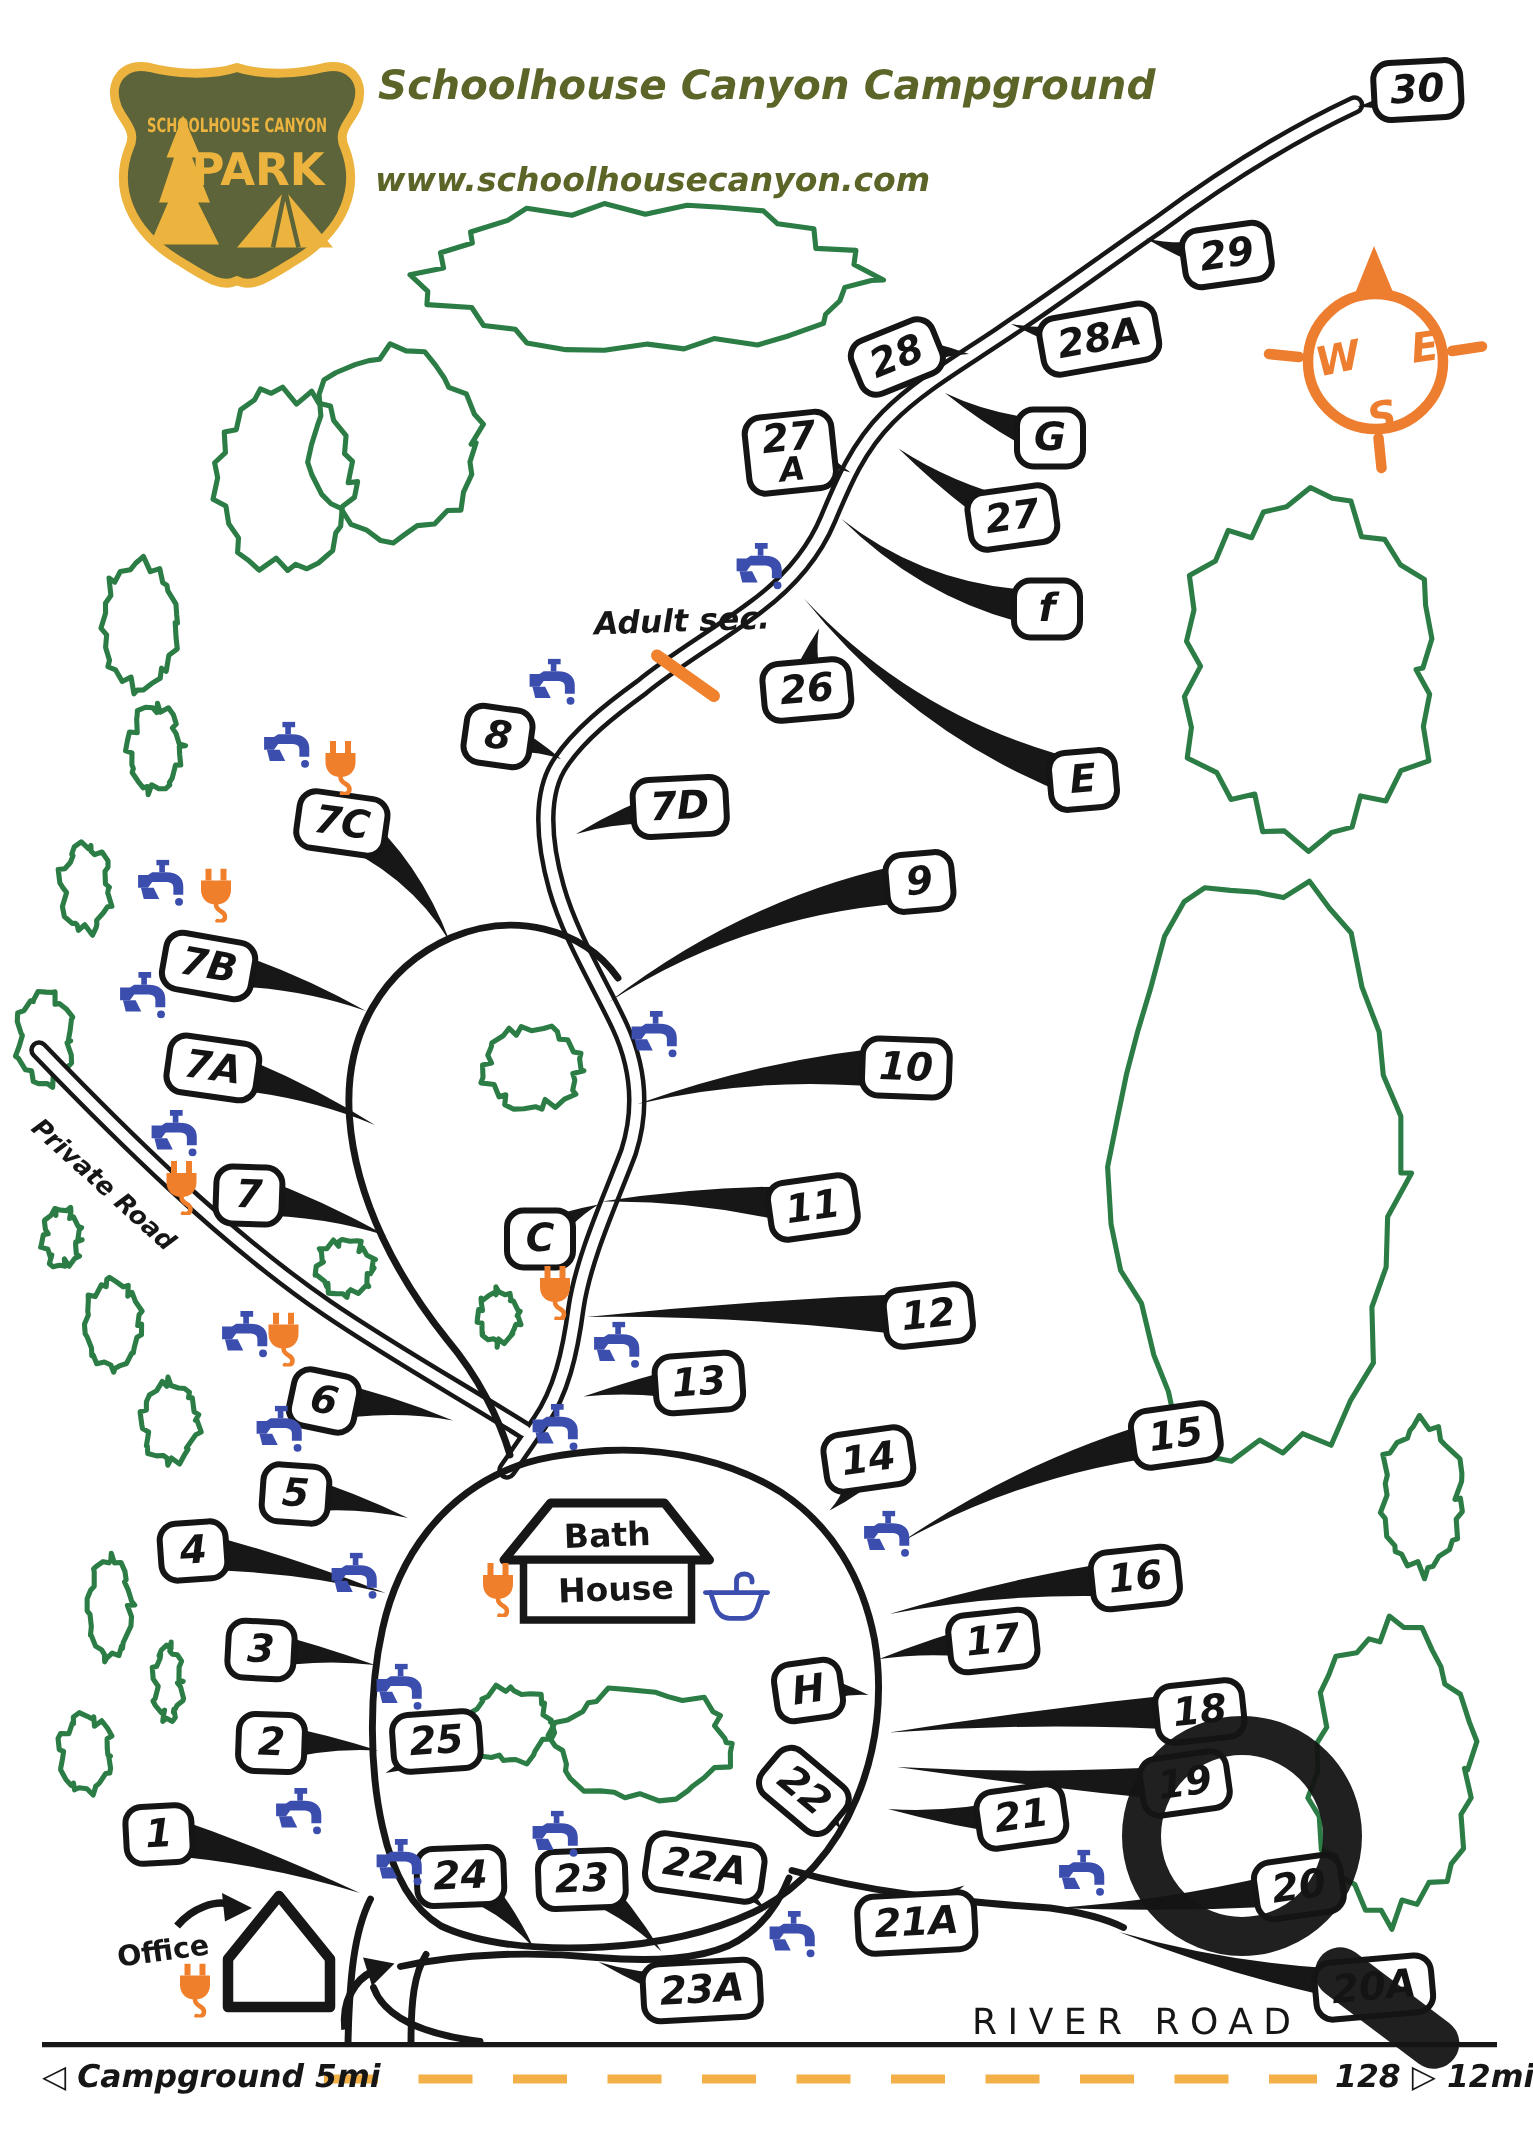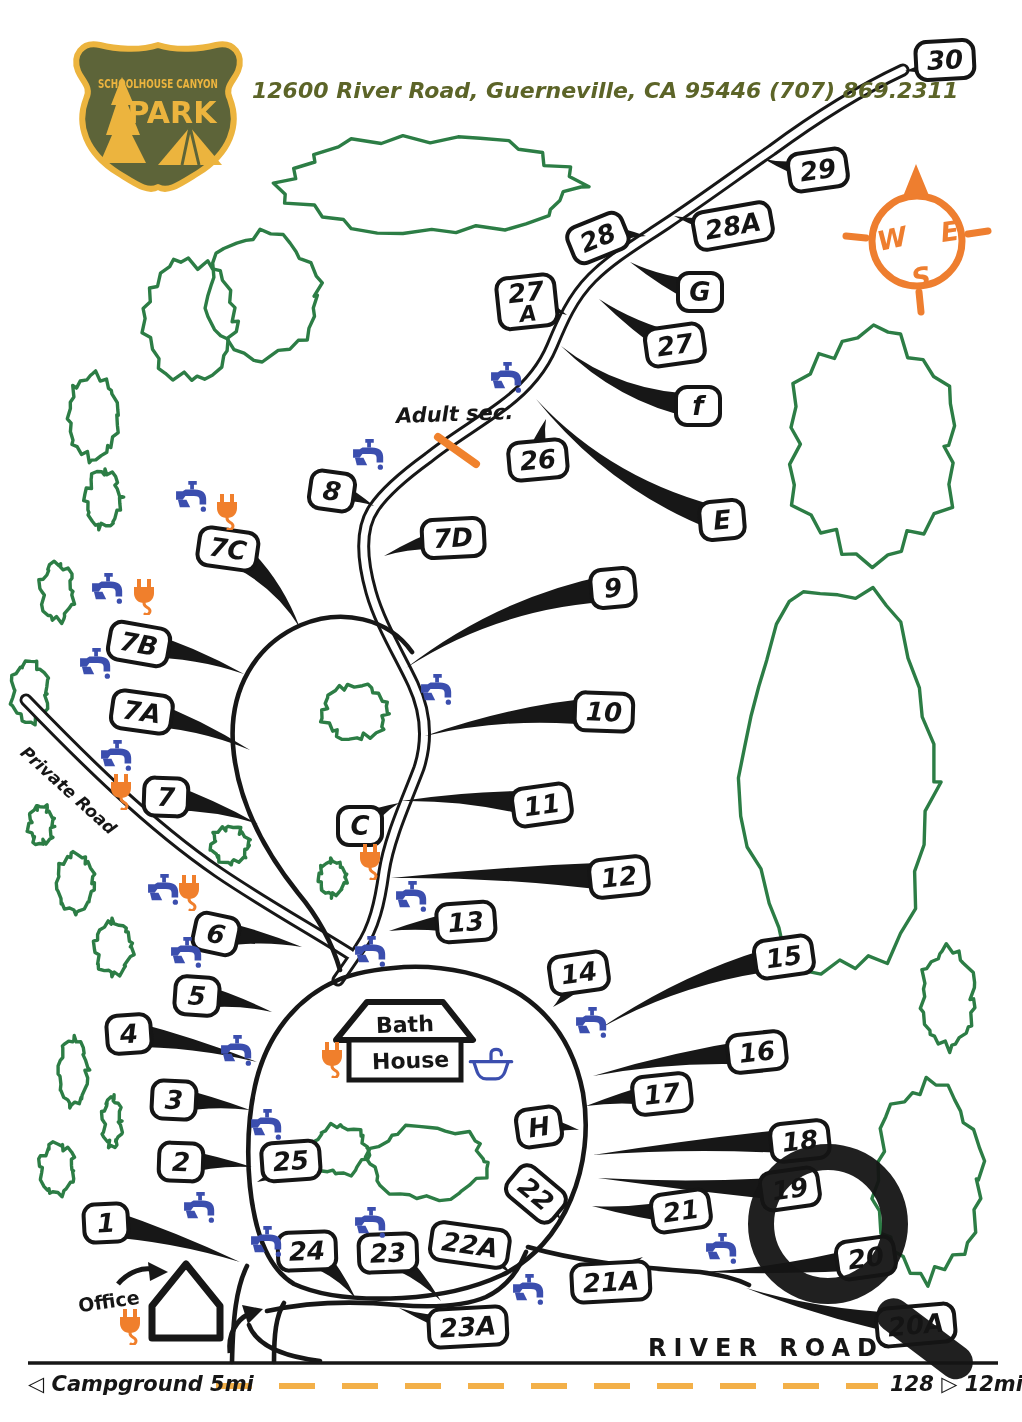--- a/index.html
+++ b/index.html
@@ -364,28 +364,29 @@
           <use href="#sym-plug"></use>
         </svg>
       </div>
       <div class="amen" style="left: 468px; top: 1045px;">
         <svg width="46" height="38">
           <use href="#sym-sink"></use>
         </svg>
       </div>
     </div>
 
-  <div class="hdr" style="left:252px;top:78px;font-size:22px">12600 River Road, Guerneville, CA 95446 (707) 869.2311</div>
+  <div class="hdr" style="left:252px;top:42px;font-size:27px">Schoolhouse Canyon Campground</div>
+  <div class="hdr" style="left:250px;top:108px;font-size:22px">www.schoolhousecanyon.com</div>
 
   <div class="lbl" style="left:396px;top:402px;font-size:21px;font-weight:bold;font-style:italic;transform:rotate(-2deg)">Adult sec.</div>
   <div class="lbl" style="left:30px;top:742px;font-size:17px;font-weight:bold;font-style:italic;transform:rotate(42deg);transform-origin:left top">Private Road</div>
   <div class="lbl" style="left:376px;top:1012px;font-size:22px;font-weight:bold;transform:rotate(-2deg)">Bath</div>
   <div class="lbl" style="left:372px;top:1048px;font-size:22px;font-weight:bold;transform:rotate(-2deg)">House</div>
   <div class="lbl" style="left:78px;top:1290px;font-size:19px;font-weight:bold;transform:rotate(-8deg)">Office</div>
-  <div class="lbl" style="left:648px;top:1334px;font-size:24px;font-weight:bold;letter-spacing:7px">RIVER ROAD</div>
+  <div class="lbl" style="left:648px;top:1334px;font-size:24px;font-weight:normal;letter-spacing:7px">RIVER ROAD</div>
 
   <div class="lbl" style="left:28px;top:1372px;font-size:21px;font-weight:bold;font-style:italic">
     <span>◁</span>
     <span>Campground 5mi</span>
   </div>
   <div class="lbl" style="left:890px;top:1372px;font-size:21px;font-weight:bold;font-style:italic">
     <span>128</span>
     <span>▷</span>
     <span>12mi</span>
   </div>

